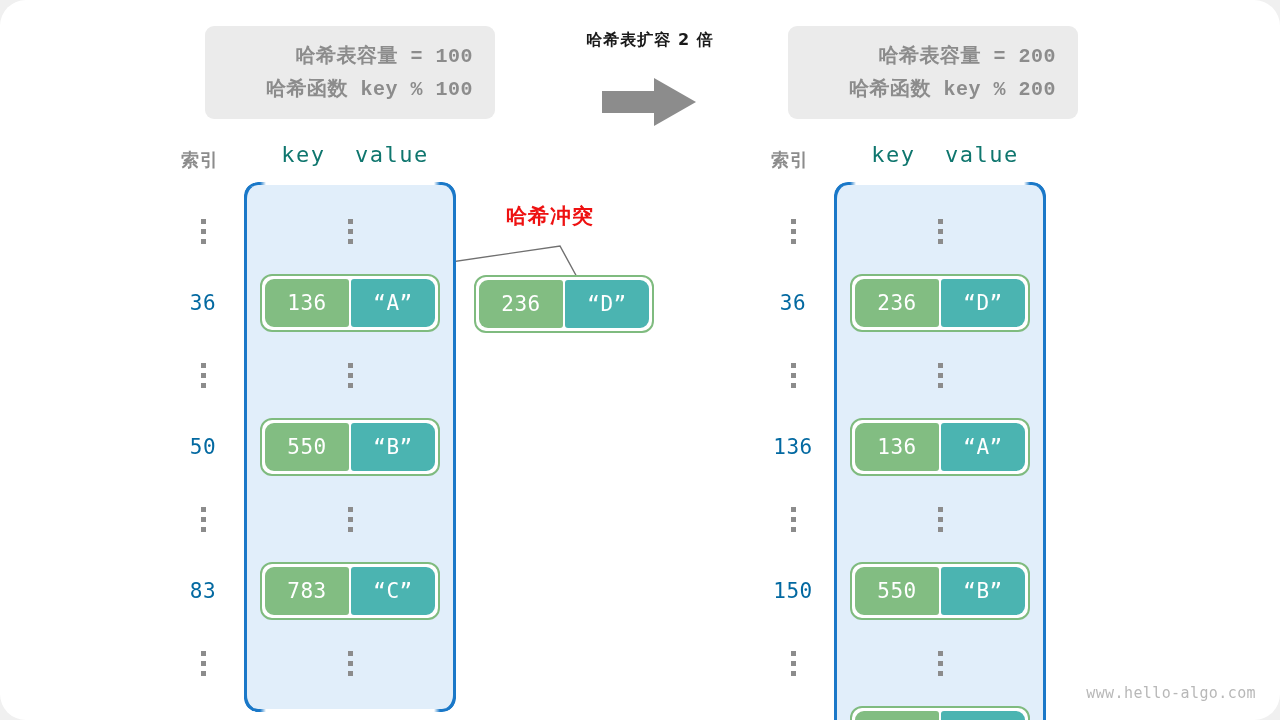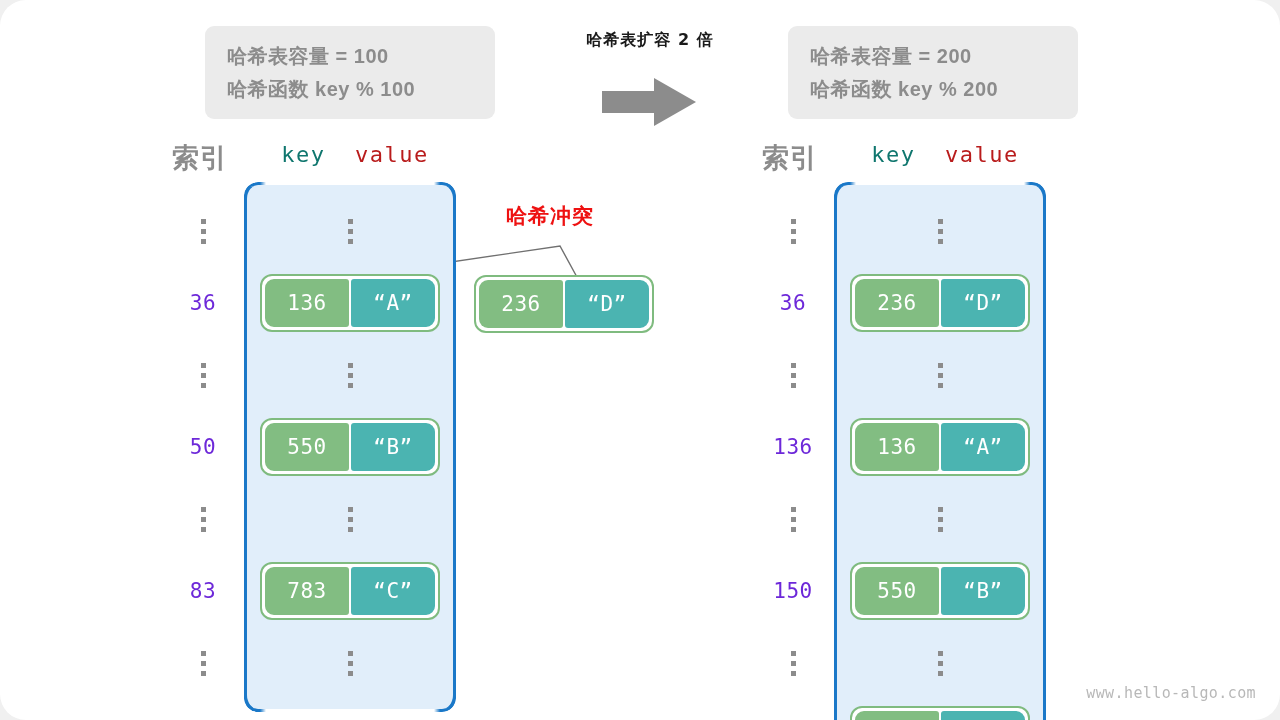--- a/index.html
+++ b/index.html
@@ -30,27 +30,28 @@
 
   
   .info-box {
     position: absolute;
     background: #ebebeb;
     border-radius: 9px;
     padding: 14px 22px 16px 22px;
     box-sizing: border-box;
   }
   .info-line {
-    font-family: Liberation Sans, sans-serif;
+    font-family: Liberation Mono, monospace;
     font-size: 20px;
     color: #8c8c8c;
     line-height: 33px;
     white-space: pre;
     font-weight: bold;
     letter-spacing: 0.5px;
+    text-align: right;
   }
   #info-left  { left: 205px; top: 26px; width: 290px; height: 93px; }
   #info-right { left: 788px; top: 26px; width: 290px; height: 93px; }
 
   
   #center-title {
     position: absolute;
     left: 520px; top: 30px;
     width: 260px;
     text-align: center;
@@ -94,40 +95,40 @@
   .table-block { position: absolute; }
   #table-left  { left: 160px; top: 140px; width: 320px; }
   #table-right { left: 750px; top: 140px; width: 320px; }
 
   .col-headers {
     position: relative;
     height: 45px;
   }
   .hdr-index {
     position: absolute;
-    left: 0; top: 0;
+    left: 0; top: 8px;
     width: 80px;
     text-align: center;
-    font-size: 27px;
+    font-size: 18px;
     font-weight: bold;
     color: #8c8c8c;
     letter-spacing: 1px;
   }
   .hdr-kv {
     position: absolute;
     left: 95px; top: 2px;
     width: 200px;
     text-align: center;
     font-family: "DejaVu Sans Mono", "Liberation Mono", monospace;
     font-size: 22px;
     letter-spacing: 1.5px;
     white-space: pre;
   }
   .hdr-key   { color: #0f766e; }
-  .hdr-value { color: #b91c1c; text-align: right; }
+  .hdr-value { color: #0f766e; text-align: right; }
 
   .bucket-area {
     position: relative;
     margin-left: 84px;
     width: 212px;
     background: #e1eefa;
     border-left: 3px solid #1a78c8;
     border-right: 3px solid #1a78c8;
     border-radius: 14px;
     padding: 10px 0 10px 0;
@@ -181,21 +182,21 @@
     position: absolute;
     left: -84px;
     top: 0;
     width: 80px;
     height: 72px;
     display: flex;
     align-items: center;
     justify-content: center;
     font-family: "DejaVu Sans Mono", "Liberation Mono", monospace;
     font-size: 21px;
-    color: #6d28d9;
+    color: #0369a1;
     letter-spacing: 0.5px;
   }
 
   .vdots {
     display: flex;
     flex-direction: column;
     gap: 5px;
     align-items: center;
   }
   .vdots span {

